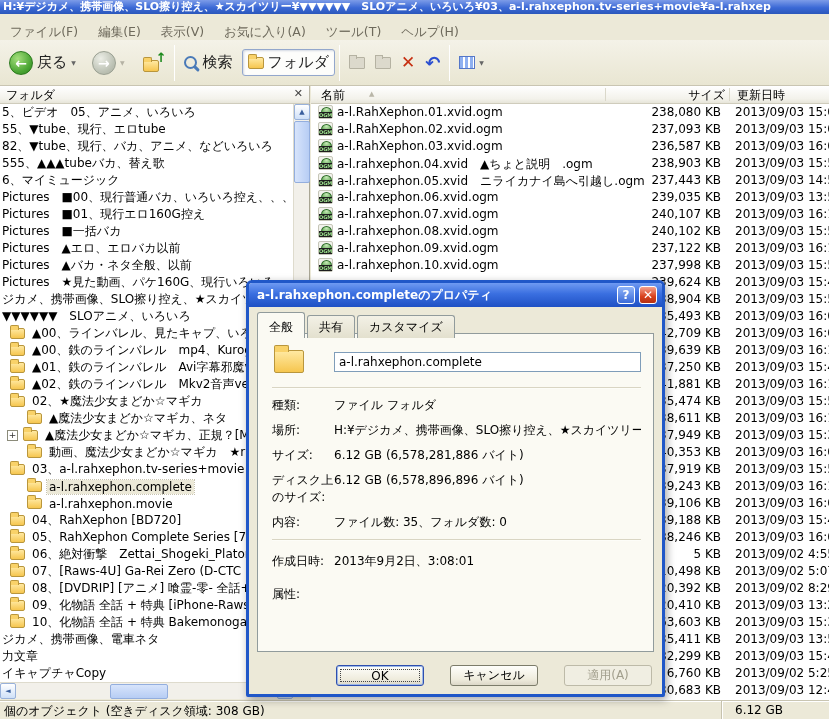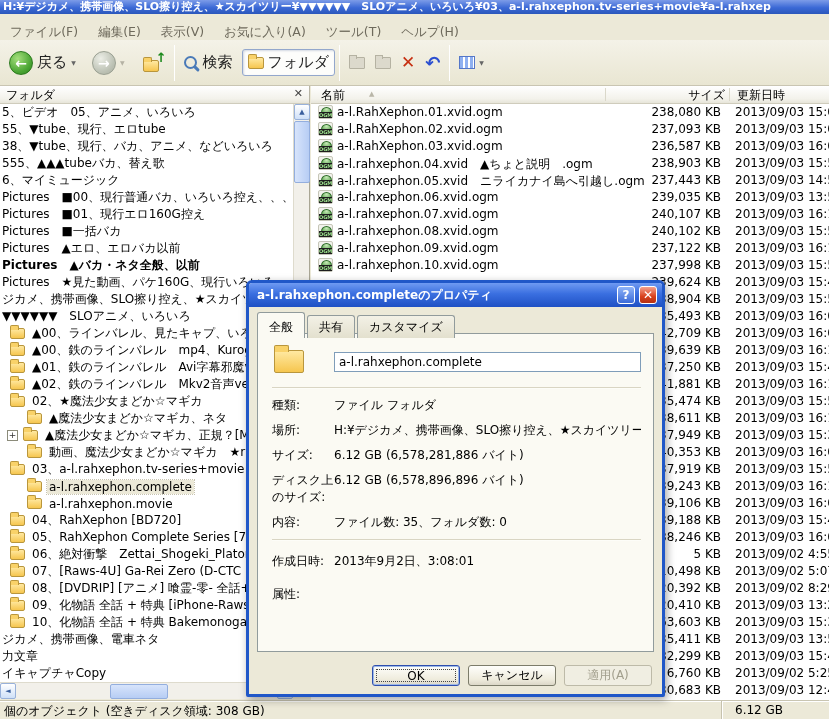--- a/index.html
+++ b/index.html
@@ -136,21 +136,21 @@
   .flabel { flex:0 0 62px; white-space:pre-line; }
   .fvalue { flex:1; white-space:nowrap; overflow:hidden; }
   .frow.created { margin:12px 0 16px; }
   .checks { display:flex; flex-direction:column; gap:9px; }
   .chkrow { display:flex; align-items:center; }
   .chkbox { flex:none; width:13px; height:13px; border:1px solid #55778f; background:#fff;
     margin-right:6px; position:relative; }
   .chkbox.mixed { background:#e6e8dc; }
   .chkbox.mixed::after { content:""; position:absolute; left:2px; top:2px; right:2px; bottom:2px; background:#72bf5a; }
   .chklabel.focused { outline:1px dotted #555; }
-  .dlg-buttons { position:absolute; right:10px; bottom:8px; display:flex; gap:8px; }
+  .dlg-buttons { position:absolute; right:10px; bottom:8px; display:flex; gap:26px; }
   .xp-btn { width:88px; height:21px; font-family:inherit; font-size:12px; border-radius:3px;
     background:linear-gradient(180deg,#fefefb,#efecdd 70%,#dcd8c8); border:1px solid #7c7c6a; }
   .xp-btn.default { border:1px solid #2f4fae; box-shadow:inset 0 0 0 1px #9db9e8;
     outline:1px dotted #444; outline-offset:-5px; }
   .xp-btn.disabled { color:#a19e8c; border-color:#bdbaa8; background:#f0eee2; box-shadow:none; }
 </style>
 </head>
 <body>
 
 <div class="titlebar">
@@ -225,41 +225,41 @@
 </div>
 
 <div class="treepane">
     <div class="tree-row" style="padding-left: 0px;">
       <span class="tree-text">5、ビデオ　05、アニメ、いろいろ</span>
     </div>
     <div class="tree-row" style="padding-left: 0px;">
       <span class="tree-text">55、▼tube、現行、エロtube</span>
     </div>
     <div class="tree-row" style="padding-left: 0px;">
-      <span class="tree-text">38、▼tube、現行、バカ、アニメ、などいろいろ</span>
+      <span class="tree-text">82、▼tube、現行、バカ、アニメ、などいろいろ</span>
     </div>
     <div class="tree-row" style="padding-left: 0px;">
       <span class="tree-text">555、▲▲▲tubeバカ、替え歌</span>
     </div>
     <div class="tree-row" style="padding-left: 0px;">
       <span class="tree-text">6、マイミュージック</span>
     </div>
     <div class="tree-row" style="padding-left: 0px;">
       <span class="tree-text">Pictures　■00、現行普通バカ、いろいろ控え、、、</span>
     </div>
     <div class="tree-row" style="padding-left: 0px;">
       <span class="tree-text">Pictures　■01、現行エロ160G控え</span>
     </div>
     <div class="tree-row" style="padding-left: 0px;">
       <span class="tree-text">Pictures　■一括バカ</span>
     </div>
     <div class="tree-row" style="padding-left: 0px;">
       <span class="tree-text">Pictures　▲エロ、エロバカ以前</span>
     </div>
-    <div class="tree-row" style="padding-left: 0px; font-weight: bold;">
+    <div class="tree-row" style="padding-left: 0px;">
       <span class="tree-text">Pictures　▲バカ・ネタ全般、以前</span>
     </div>
     <div class="tree-row" style="padding-left: 0px;">
       <span class="tree-text">Pictures　★見た動画、パケ160G、現行いろいろ</span>
     </div>
     <div class="tree-row" style="padding-left: 0px;">
       <span class="tree-text">ジカメ、携帯画像、SLO擦り控え、★スカイツリー</span>
     </div>
     <div class="tree-row" style="padding-left: 0px;">
       <span class="tree-text">▼▼▼▼▼▼　SLOアニメ、いろいろ</span>

